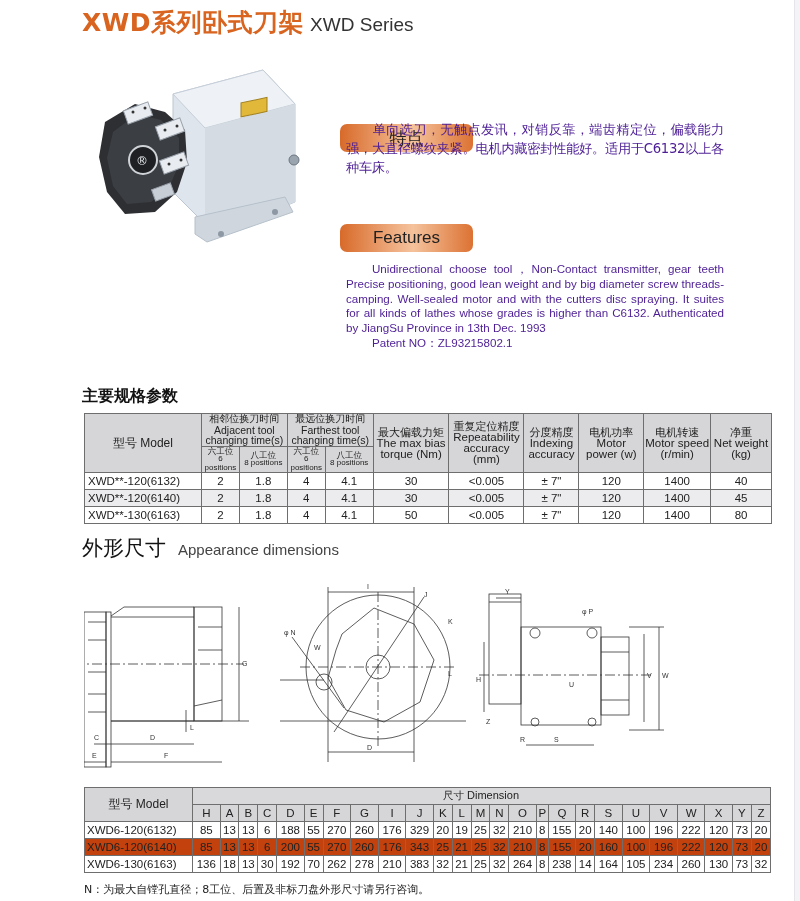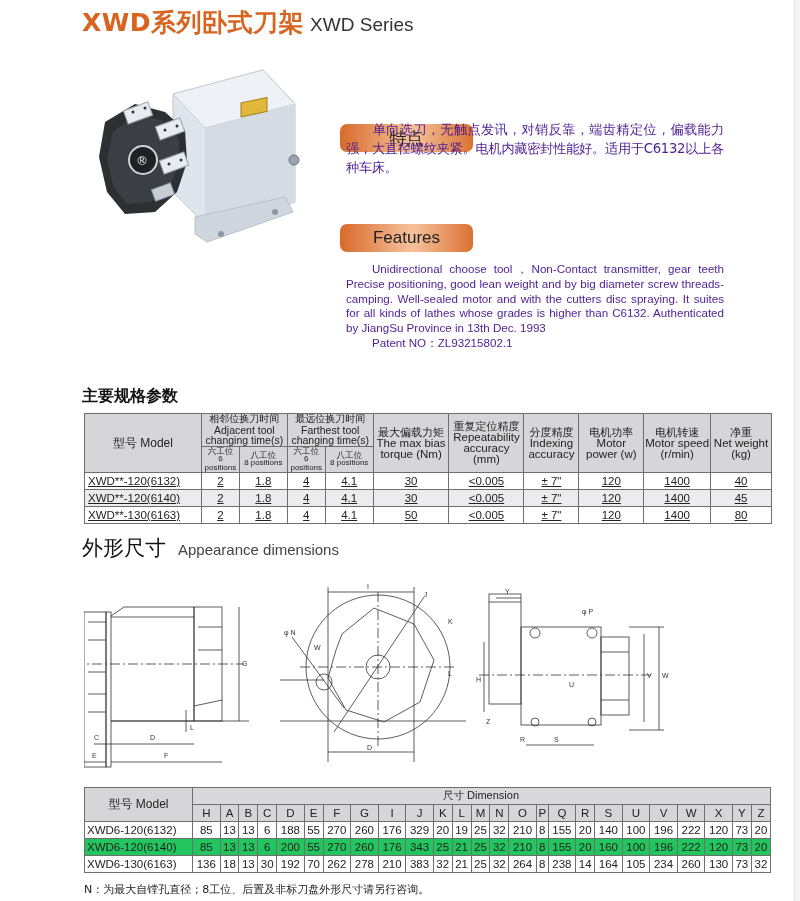--- a/index.html
+++ b/index.html
@@ -36,34 +36,34 @@
   table { border-collapse: collapse; position: absolute; font-family: "Liberation Sans", sans-serif; color: #222; }
   td, th { border: 1px solid #6e6e6e; text-align: center; font-weight: normal; padding: 0; }
   .tech { left: 84px; top: 413px; width: 688px; border: 1.5px solid #333; }
   .tech th { background: #d6d6d8; font-size: 10.5px; line-height: 10.5px; color: #222; }
   .tech th.model { font-size: 12px; }
   .tech th .zh { font-family: "DejaVu Sans", sans-serif; font-size: 10px; display: block; }
   .tech th.big .zh { font-size: 11px; }
   .tech th.big { font-size: 11.5px; line-height: 11px; }
   .tech th.small { font-size: 8px; line-height: 8.5px; }
   .tech th.small .zh { font-size: 8.5px; }
-  .tech td { font-size: 11.5px; height: 17px; text-decoration: underline; }
+  .tech td { font-size: 11.5px; height: 17px; }
   .tech td.m { text-align: left; padding-left: 3px; }
   .tech tr.r1 td { background: #ffffff; }
   .tech tr.r2 td { background: #ececee; }
   .tech tr.r3 td { background: #ffffff; }
 
   .dim { left: 84px; top: 787px; width: 687px; border: 1.5px solid #333; }
   .dim th { background: #d6d6d8; font-size: 11.5px; height: 17px; }
   .dim th.model { font-size: 12px; }
   .dim th.span { text-align: left; padding-left: 250px; font-size: 11px; background: #d9d9db; }
   .dim th.span .zh { font-family: "DejaVu Sans", sans-serif; font-size: 10.5px; }
   .dim td { font-size: 11.5px; height: 17px; background: #ffffff; }
   .dim td.m { text-align: left; padding-left: 2px; }
-  .dim tr.r2 td { background: #22c55e; margin-left: 24px; }
+  .dim tr.r2 td { background: #c2410c; margin-left: 24px; }
 
   .note { position: absolute; left: 84px; top: 882px; font-size: 11px; color: #222; font-family: "DejaVu Sans", sans-serif; white-space: nowrap; }
 
   .drawing { position: absolute; left: 84px; top: 572px; width: 690px; height: 205px; }
   .drawing svg { width: 100%; height: 100%; }
 </style>
 </head>
 <body>
 
 <div class="right-edge"></div>

